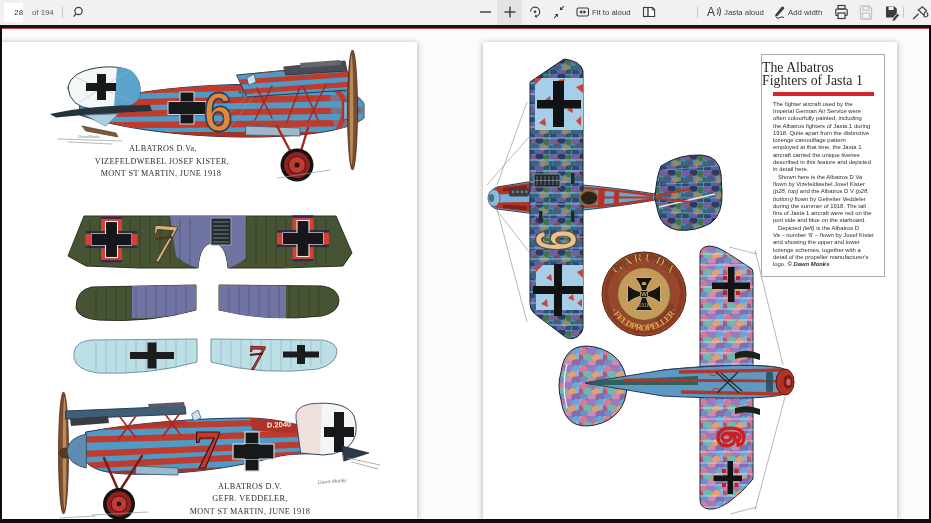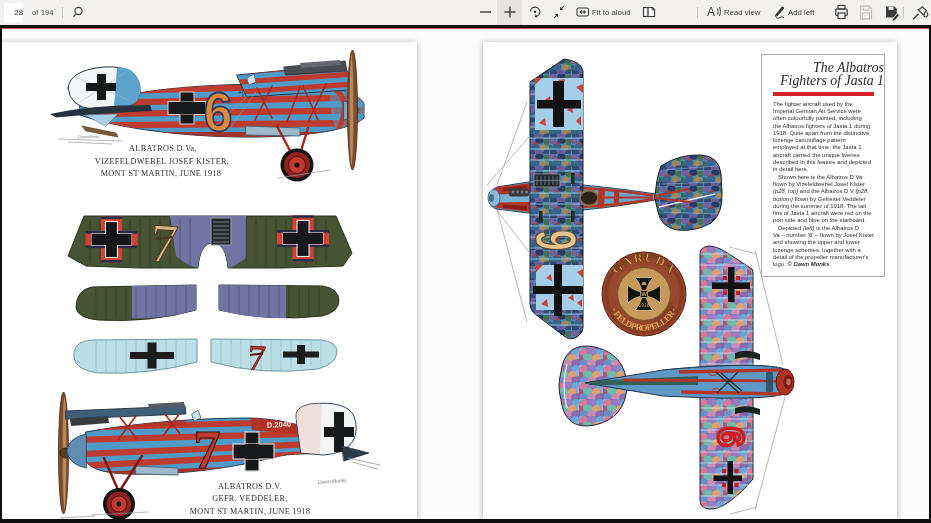--- a/index.html
+++ b/index.html
@@ -60,27 +60,27 @@
     <path d="M 10.2,7.8 L 10.2,9.9 L 12.3,9.9" fill="none" stroke="#3c3c3c" stroke-width="1"></path>
   </svg>
   <div class="tbtxt" style="left:658px;margin-top:44px;">Page view</div>
   <div class="sep" style="left:697px;"></div>
 
   <svg class="ticon" style="left:707px;" width="16" height="26" viewBox="0 0 16 26">
     <text x="0" y="16" font-size="12" fill="#3c3c3c" font-family="Liberation Sans">A</text>
     <path d="M 10.5,8.5 Q 12,11.5 10.5,14.5" fill="none" stroke="#3c3c3c" stroke-width="1"></path>
     <path d="M 12.5,7 Q 14.8,11.5 12.5,16" fill="none" stroke="#3c3c3c" stroke-width="1"></path>
   </svg>
-  <div class="tbtxt" style="left:724px;">Read view</div>
+  <div class="tbtxt" style="left:724px;">Jasta aloud</div>
 
   <svg class="ticon" style="left:772px;" width="14" height="26" viewBox="0 0 14 26">
     <path d="M 3.5,14.5 L 9.5,7 Q 10.8,5.8 11.8,7 Q 12.8,8.2 11.6,9.3 L 5.5,16 L 3,16.8 Z" fill="#3c3c3c"></path>
     <path d="M 4,17.5 Q 6,19 8,17.5 Q 10,16 12,17.6" fill="none" stroke="#3c3c3c" stroke-width="1"></path>
   </svg>
-  <div class="tbtxt" style="left:788px;">Add left</div>
+  <div class="tbtxt" style="left:788px;">Add width</div>
 
   <svg class="ticon" style="left:834px;" width="16" height="26" viewBox="0 0 16 26">
     <rect x="4" y="5.5" width="7" height="3.5" fill="none" stroke="#3c3c3c" stroke-width="1.2"></rect>
     <rect x="1.8" y="9" width="11.4" height="6.5" rx="1" fill="none" stroke="#3c3c3c" stroke-width="1.2"></rect>
     <rect x="4" y="13" width="7" height="5.5" fill="#f2f1f0" stroke="#3c3c3c" stroke-width="1.2"></rect>
   </svg>
 
   <svg class="ticon" style="left:858px;" width="16" height="26" viewBox="0 0 16 26">
     <path d="M 2.5,6 L 11,6 L 13.5,8.5 L 13.5,19 L 2.5,19 Z" fill="none" stroke="#c4c2c0" stroke-width="1.2"></path>
     <rect x="5" y="6.2" width="6" height="4" fill="none" stroke="#c4c2c0" stroke-width="1.1"></rect>
@@ -502,21 +502,21 @@
  <ellipse cx="305" cy="340" rx="4.5" ry="7" fill="#7a1a14"></ellipse>
  <ellipse cx="305.5" cy="340" rx="2.2" ry="3.6" fill="#c46a5a"></ellipse>
 
  <path d="M252,311 Q264,306 277,312 L277,318 Q264,313 252,317 Z" fill="#1a221c"></path>
  <path d="M252,366 Q264,362 277,367 L277,373 Q264,368 252,372 Z" fill="#1a221c"></path>
  <path d="M233,330 L256,351 M255,330 L234,351 M238,331 L259,349" stroke="#202c22" stroke-width="1.2" fill="none"></path>
 </g>
 </svg>
 
 <div class="abs" id="textbox" style="left:761px;top:54px;width:122px;height:221px;background:#fff;border:1px solid #ababab;">
-  <div style="margin-top:7px;text-align:right;font-family:'Liberation Serif',serif;font-size:13.8px;line-height:12.6px;color:#272727;font-style:italic;">The Albatros<br>Fighters of Jasta 1</div>
+  <div style="margin-top:7px;text-align:left;font-family:'Liberation Serif',serif;font-size:13.8px;line-height:12.6px;color:#272727;">The Albatros<br>Fighters of Jasta 1</div>
   <div style="margin:0 auto;width:101px;height:4px;background:#d6232b;margin-top:4.5px;"></div>
   <div style="margin:5px 0 0 11px;font-size:5.9px;line-height:7.3px;color:#2e2e2e;white-space:nowrap;overflow:hidden;">The fighter aircraft used by the<br>Imperial German Air Service were<br>often colourfully painted, including<br>the Albatros fighters of Jasta.1 during<br>1918. Quite apart from the distinctive<br>lozenge camouflage pattern<br>employed at that time, the Jasta 1<br>aircraft carried the unique liveries<br>described in this feature and depicted<br>in detail here.<br>&nbsp;&nbsp;&nbsp;Shown here is the Albatros D Va<br>flown by Vizefeldwebel Josef Kister<br><i>(p28, top)</i> and the Albatros D V <i>(p28,</i><br><i>bottom)</i> flown by Gefreiter Veddeler<br>during the summer of 1918. The tail<br>fins of Jasta 1 aircraft were red on the<br>port side and blue on the starboard.<br>&nbsp;&nbsp;&nbsp;Depicted <i>(left)</i> is the Albatros D<br>Va – number '6' – flown by Josef Kister<br>and showing the upper and lower<br>lozenge schemes, together with a<br>detail of the propeller manufacturer's<br>logo. <b><i>© Dawn Monks</i></b></div>
 </div>
 
 <div class="abs" style="left:0;top:25px;width:931px;height:2.6px;background:#171513;"></div>
 <div class="abs" style="left:0;top:27.6px;width:931px;height:1.6px;background:#c0474c;"></div>
 <div class="abs" style="left:0;top:26px;width:2.4px;height:497px;background:#0d0d0d;"></div>
 <div class="abs" style="left:928.6px;top:26px;width:2.4px;height:497px;background:#0d0d0d;"></div>
 <div class="abs" style="left:0;top:519.3px;width:931px;height:3.7px;background:#0d0d0d;"></div>
 

